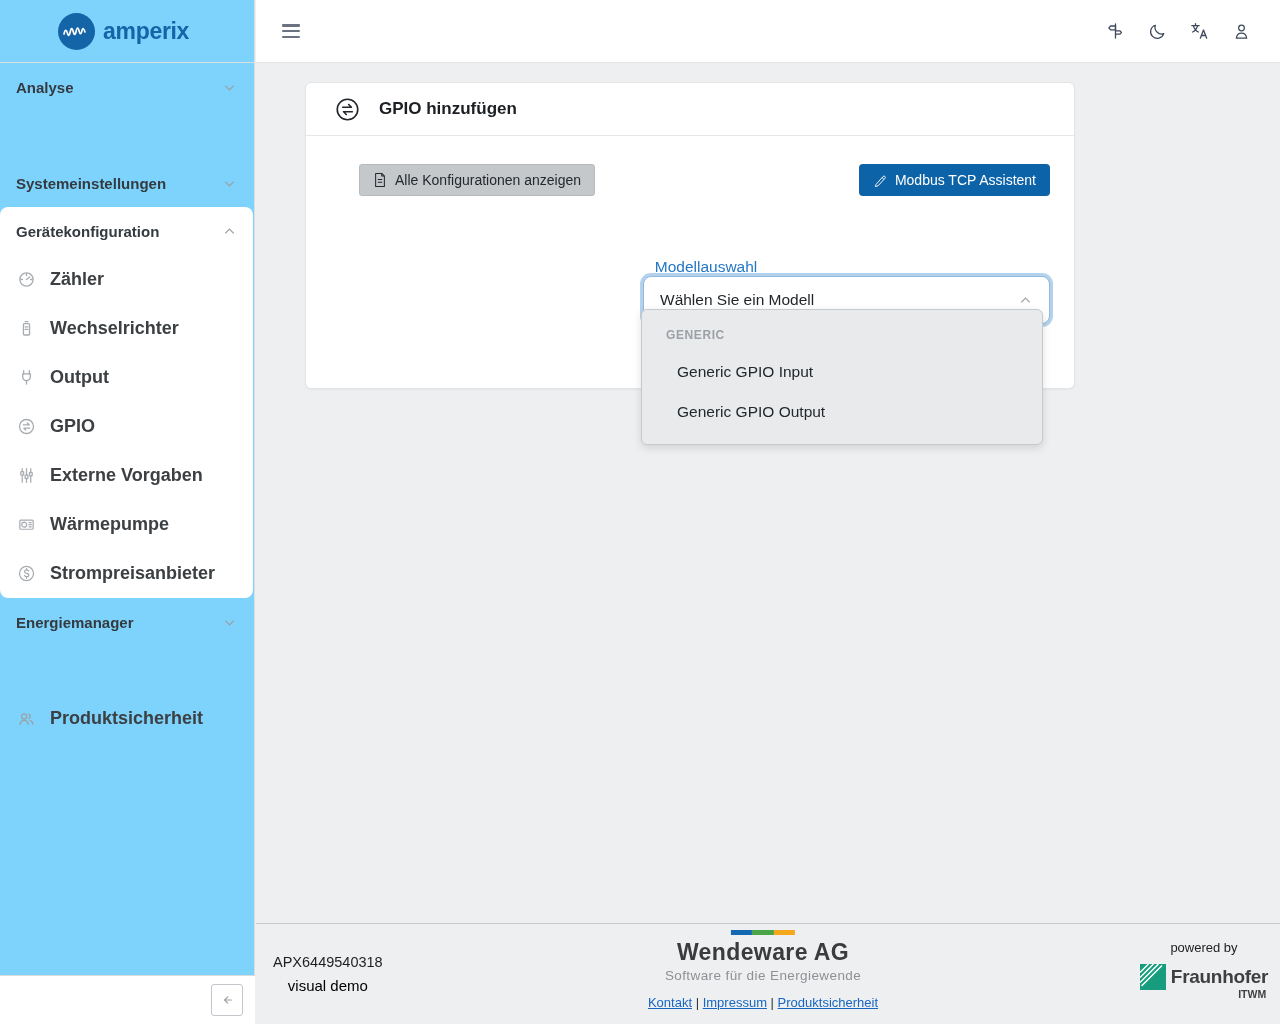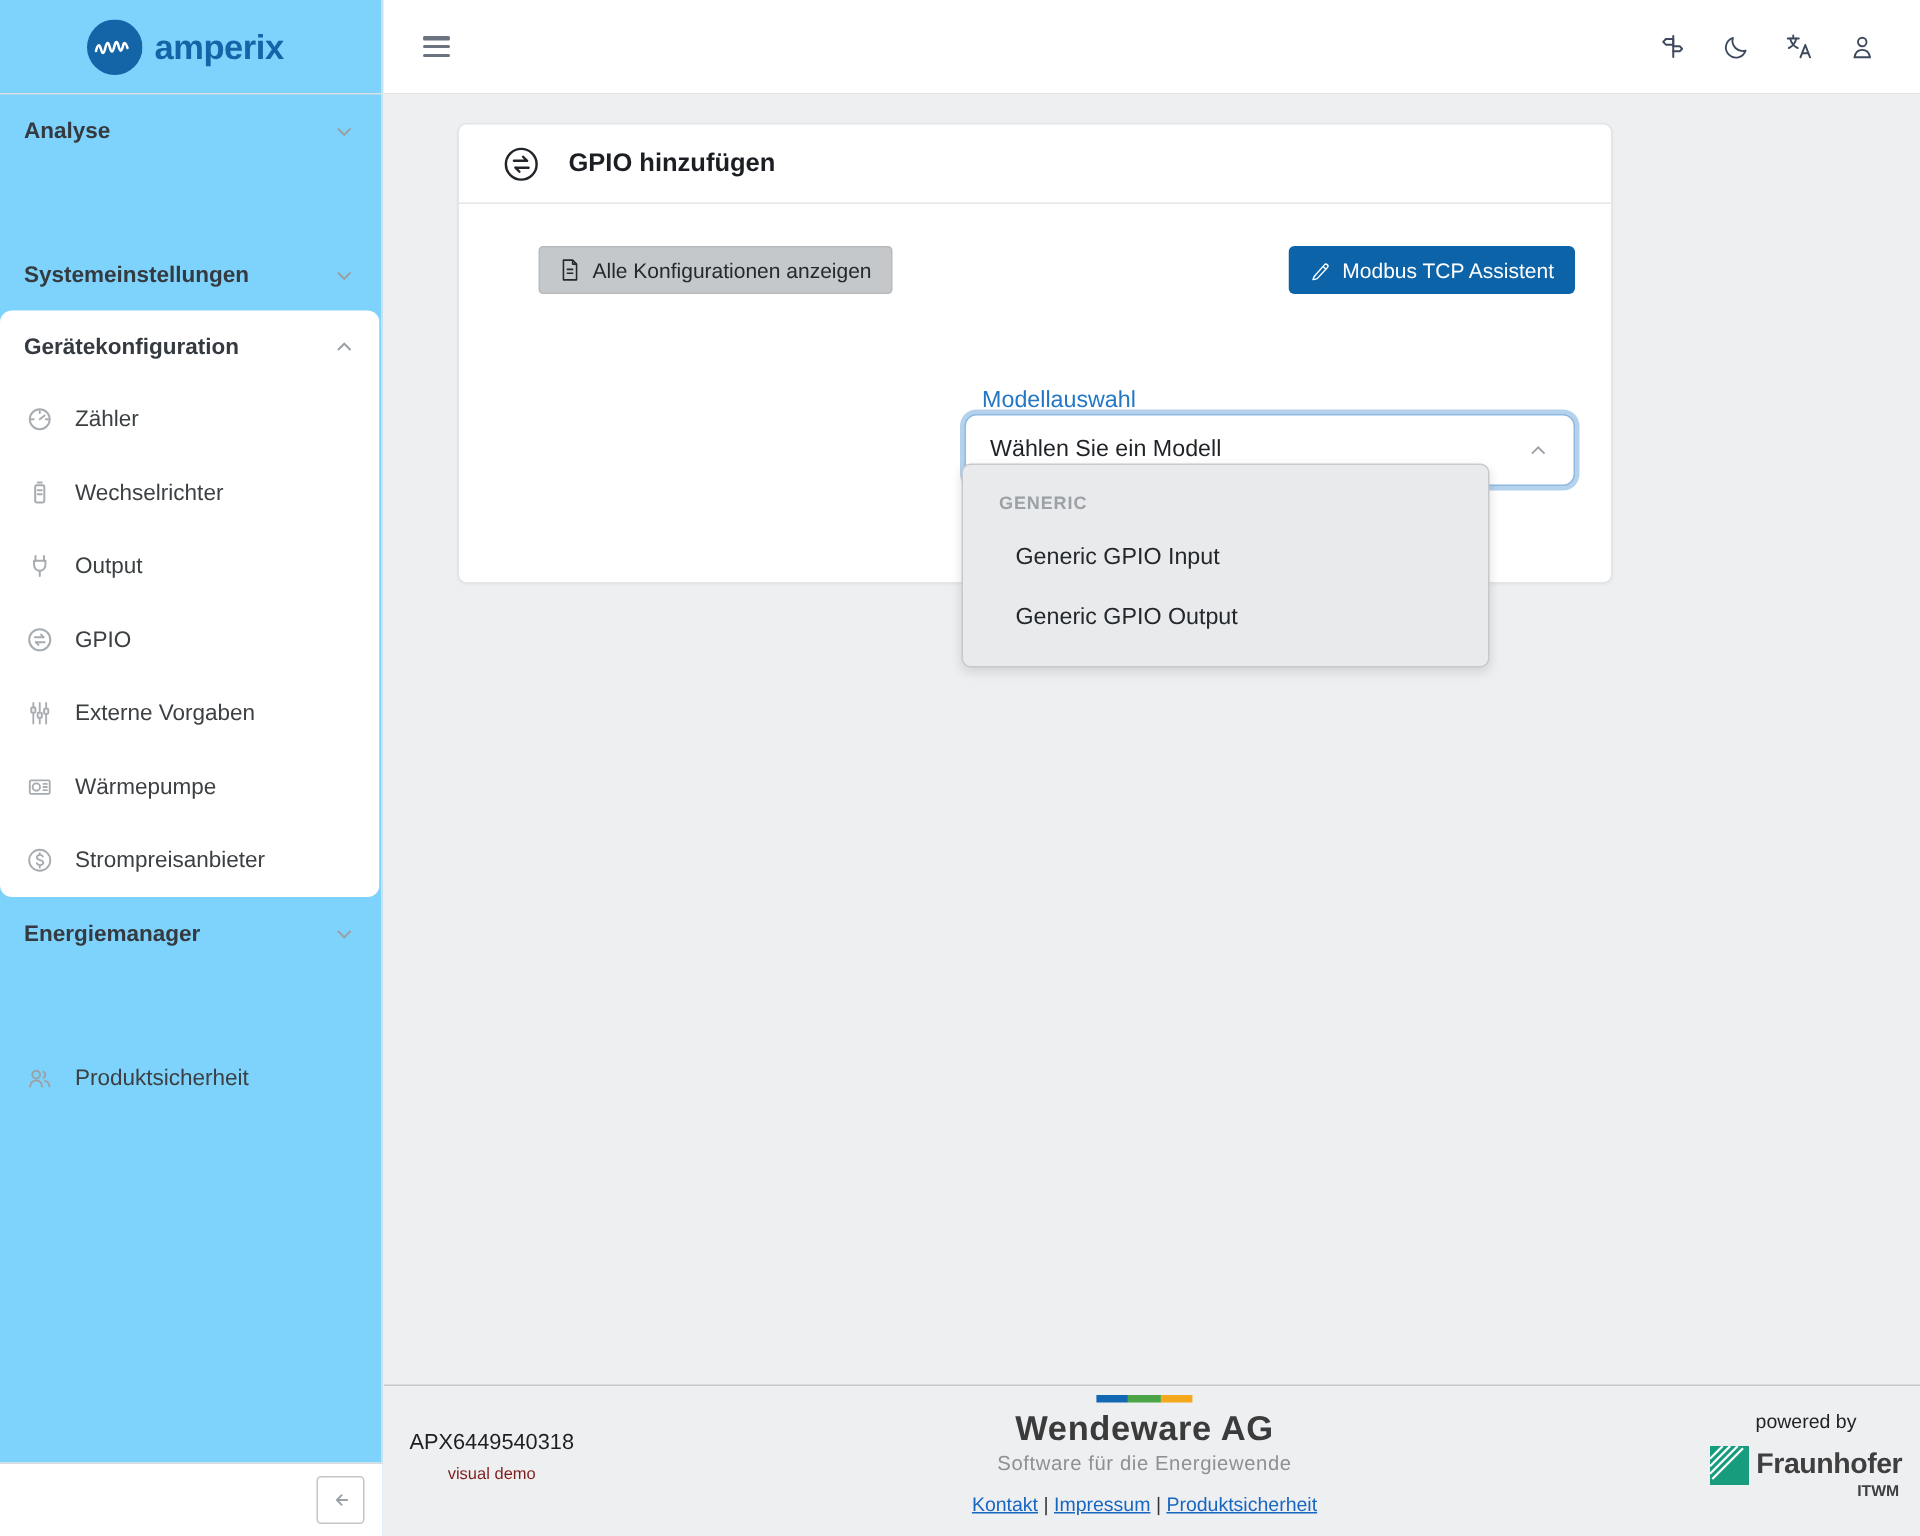--- a/index.html
+++ b/index.html
@@ -12,21 +12,21 @@
              background:#7dd3fc; border-right:1px solid #dcdfe2; }
   .logo-row { height:63px; display:flex; align-items:center; padding-left:58px;
               border-bottom:1px solid #dcdfe2; gap:8px; }
   .brand-text { font-size:23px; font-weight:600; color:#1464a8; letter-spacing:-0.3px; }
   .nav { position:absolute; top:63px; left:0; right:1px; bottom:49px; overflow:hidden; }
   .nav-row { height:48px; display:flex; align-items:center; padding:0 16px; cursor:pointer; }
   .nav-row .lbl { flex:1; font-size:15px; font-weight:700; color:#343a40; }
   .spacer48 { height:48px; }
   .nav-group { background:#ffffff; border-radius:8px; }
   .nav-item { height:49px; display:flex; align-items:center; padding:0 16px; gap:14px; cursor:pointer; }
-  .nav-item .ilbl { font-size:15px; color:#3c4043; }
+  .nav-item .ilbl { font-size:18px; color:#3c4043;font-weight:bold; }
   .nav-item .ico { width:20px; display:flex; justify-content:center; }
   .chev { flex:none; }
   .collapse-strip { position:absolute; bottom:0; left:0; width:255px; height:49px;
                     background:#ffffff; border-top:1px solid #d8dbde;
                     display:flex; align-items:center; justify-content:flex-end; padding-right:12px; }
   .collapse-btn { width:32px; height:32px; border:1px solid #c2c6ca; border-radius:3px;
                   background:#fff; display:flex; align-items:center; justify-content:center; cursor:pointer; }
 
   
   .main { position:absolute; left:256px; top:0; right:0; bottom:0; background:#edeff1; }
@@ -52,33 +52,33 @@
          font-family:inherit; }
   .btn-gray { background:#c4c8cb; border-color:#b7bbbe; color:#24292e; }
   .btn-blue { background:#0d63a8; color:#ffffff; border-radius:4px;align-items:center; }
   .form-row { margin-top:62px; display:flex; align-items:center;flex-direction:column; }
   .form-label { font-size:15.5px; color:#2377c6; margin-left:3px; }
   .select { margin-left:auto; width:407px; height:48px; background:#fff;
             border:1px solid #8fb9e2; box-shadow:0 0 0 3px #b5d2ec; border-radius:8px;
             display:flex; align-items:center; padding:0 16px; cursor:pointer; }
   .select-text { font-size:15.5px; color:#1f2326; flex:1; }
 
-  .dropdown { position:absolute; left:385px; top:246px; width:352px;
+  .dropdown { position:absolute; left:385px; top:246px; width:402px;
               background:#e9eaec; border:1px solid #c6cacd; border-radius:6px;
               box-shadow:0 3px 8px rgba(0,0,0,.12); padding:14px 0 12px 0; z-index:5; }
   .dd-group { font-size:12px; font-weight:700; color:#9ba1a6; letter-spacing:.6px;
               padding:4px 24px 10px 24px; }
   .dd-option { font-size:15.5px; color:#23282d; padding:11px 24px 11px 35px; cursor:pointer; }
 
   
   .footer { position:absolute; left:0; right:0; bottom:0; height:101px;
             border-top:1px solid #c6cacd; background:#edeff1; }
   .f-left { position:absolute; left:17px; top:30px; text-align:center; }
   .f-device { font-size:14.5px; color:#1f1f1f; }
-  .f-mode { font-size:11px; color:#7f1d1d; margin-top:7px; }
+  .f-mode { font-size:15px; color:#000000; margin-top:7px; }
   .f-center { position:absolute; left:calc(50% - 5px); transform:translateX(-50%);
               top:6px; text-align:center; }
   .w-bar { display:flex; height:5px; width:64px; margin:0 auto 4px auto; }
   .w-bar i { flex:1; }
   .w-name { font-size:23px; font-weight:700; color:#3b3b3b; letter-spacing:.4px; }
   .w-tag { font-size:13.5px; color:#8e9194; letter-spacing:.4px; margin-top:2px; }
   .f-links { margin-top:12px; font-size:13px; color:#333; }
   .f-links a { color:#1766c2; text-decoration:underline; cursor:pointer; }
   .f-right { position:absolute; right:16px; top:16px; width:120px; text-align:center; }
   .pby { font-size:13px; color:#222; }

